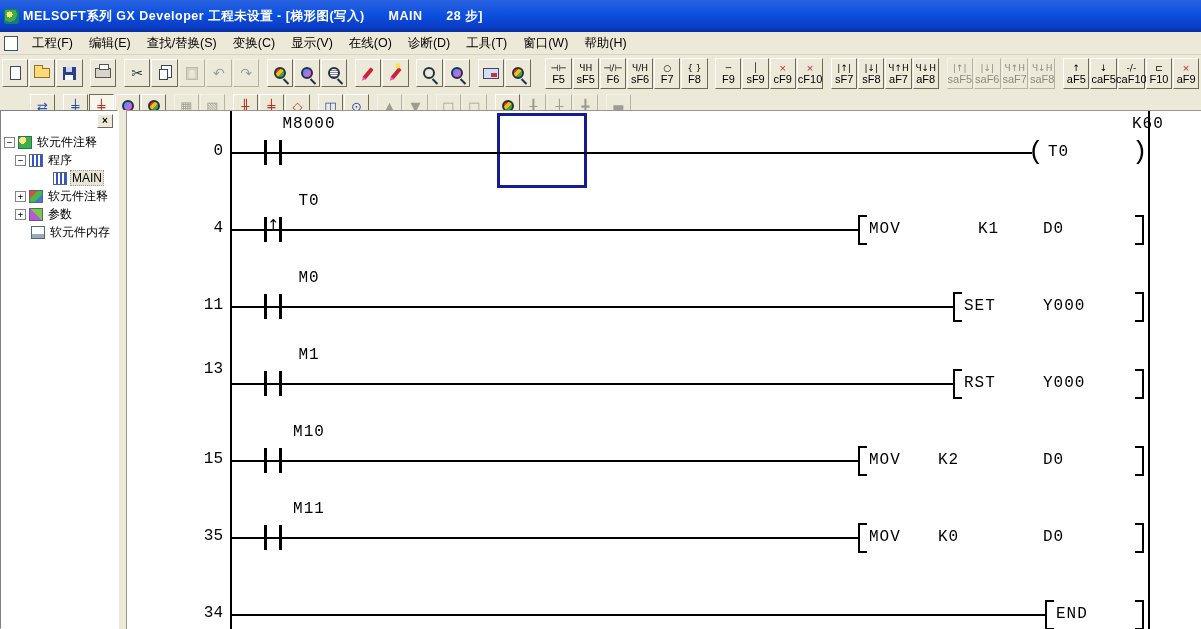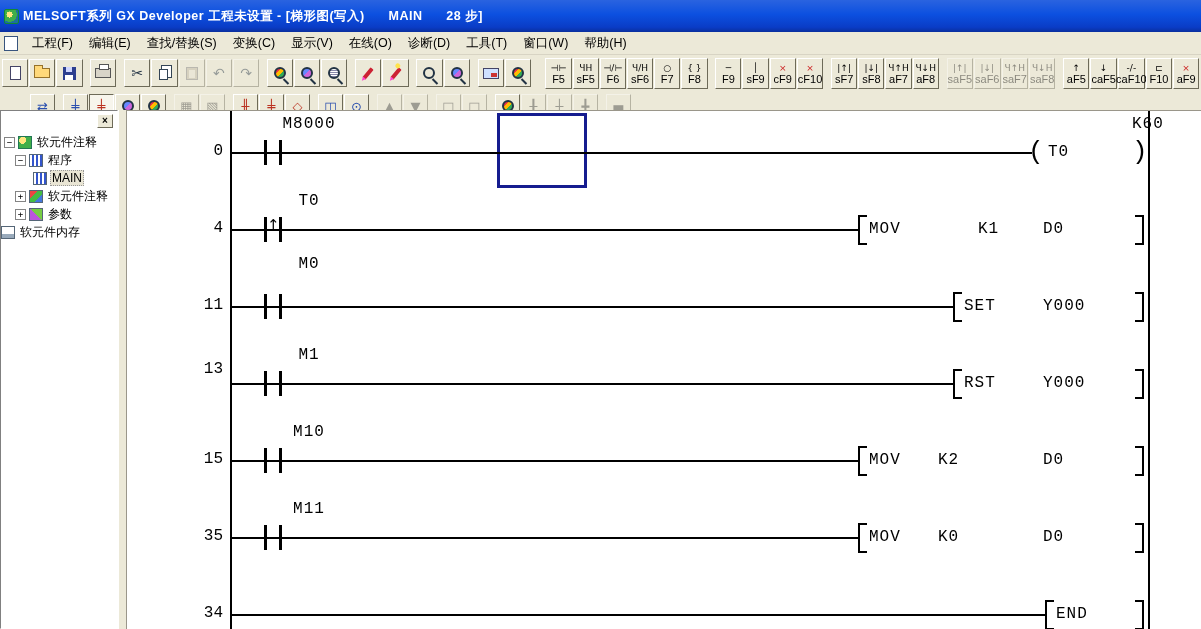--- a/index.html
+++ b/index.html
@@ -363,35 +363,35 @@
       <div class="trow" style="padding-left:3px">
         <span class="exp">−</span>
         <span class="ticon ti-root"></span>
         <span class="tlabel">软元件注释</span>
       </div>
       <div class="trow" style="padding-left:14px">
         <span class="exp">−</span>
         <span class="ticon ti-prog"></span>
         <span class="tlabel">程序</span>
       </div>
-      <div class="trow" style="padding-left:32px">
+      <div class="trow" style="padding-left:52px">
         <span class="ticon ti-prog"></span>
         <span class="tlabel sel">MAIN</span>
       </div>
       <div class="trow" style="padding-left:14px">
         <span class="exp">+</span>
         <span class="ticon ti-cmt"></span>
         <span class="tlabel">软元件注释</span>
       </div>
       <div class="trow" style="padding-left:14px">
         <span class="exp">+</span>
         <span class="ticon ti-par"></span>
         <span class="tlabel">参数</span>
       </div>
-      <div class="trow" style="">
+      <div class="trow" style="padding-left:30px">
         <span class="ticon ti-mem"></span>
         <span class="tlabel">软元件内存</span>
       </div>
     </div>
   </div>
 
   <div class="splitter"></div>
 
   <div class="ladder">
     <div class="bus" style="left:103px"></div>
@@ -423,21 +423,21 @@
       <span class="itext" style="left:851px; top:109px">K1</span>
       <span class="itext" style="left:916px; top:109px">D0</span>
       <span class="brk brk-r" style="left:1010px; top:104px"></span>
     </div>
 
     <div>
       <span class="step" style="left:36px; top:185px">11</span>
       <div class="hline" style="left:103px; top:195px; width:723px"></div>
       <div class="cbar" style="left:137px; top:183px"></div>
       <div class="cbar" style="left:152px; top:183px"></div>
-      <span class="devlbl" style="left:146px; top:144px">M0</span>
+      <span class="devlbl" style="left:146px; top:158px">M0</span>
       <span class="brk brk-l" style="left:826px; top:181px"></span>
       <span class="itext" style="left:837px; top:186px">SET</span>
       <span class="itext" style="left:916px; top:186px">Y000</span>
       <span class="brk brk-r" style="left:1010px; top:181px"></span>
     </div>
 
     <div>
       <span class="step" style="left:36px; top:249px">13</span>
       <div class="hline" style="left:103px; top:272px; width:723px"></div>
       <div class="cbar" style="left:137px; top:260px"></div>

